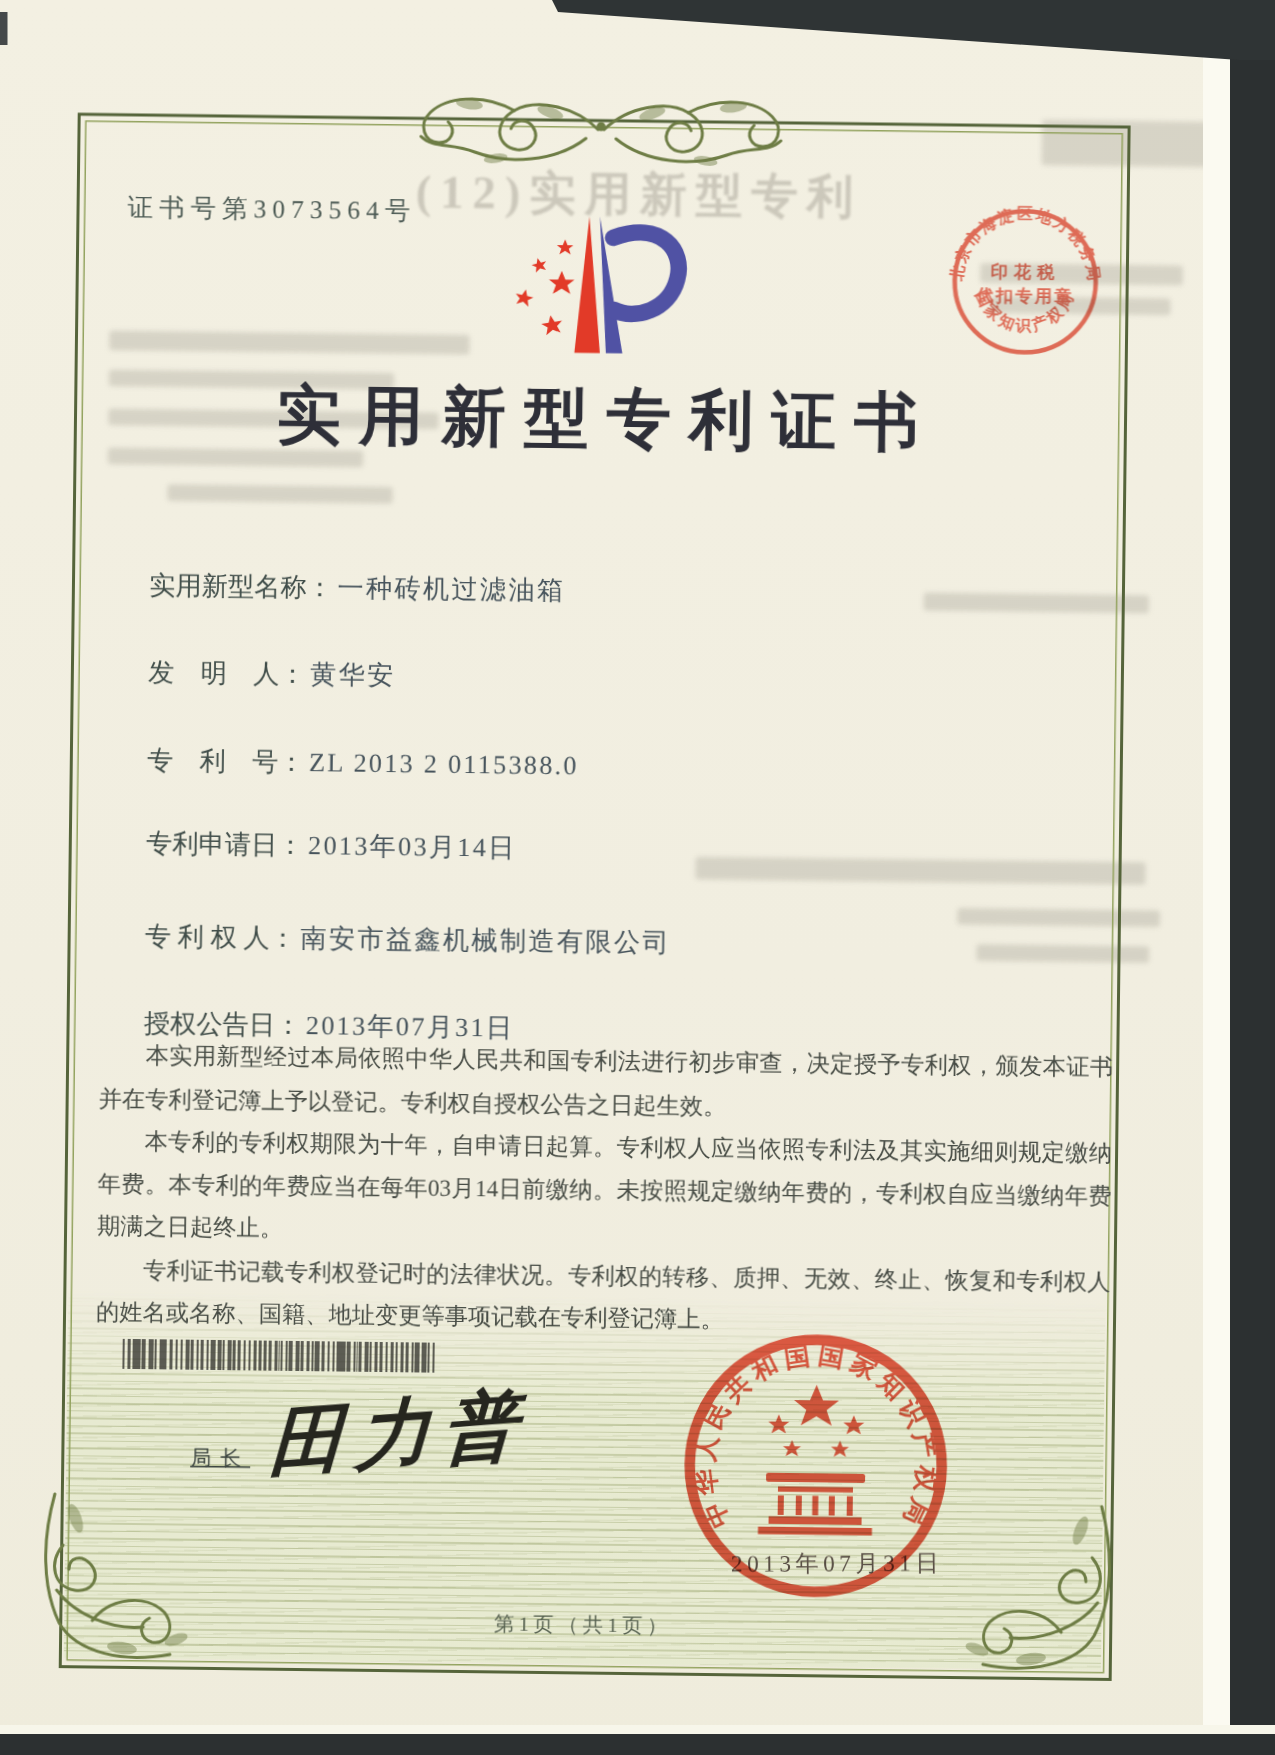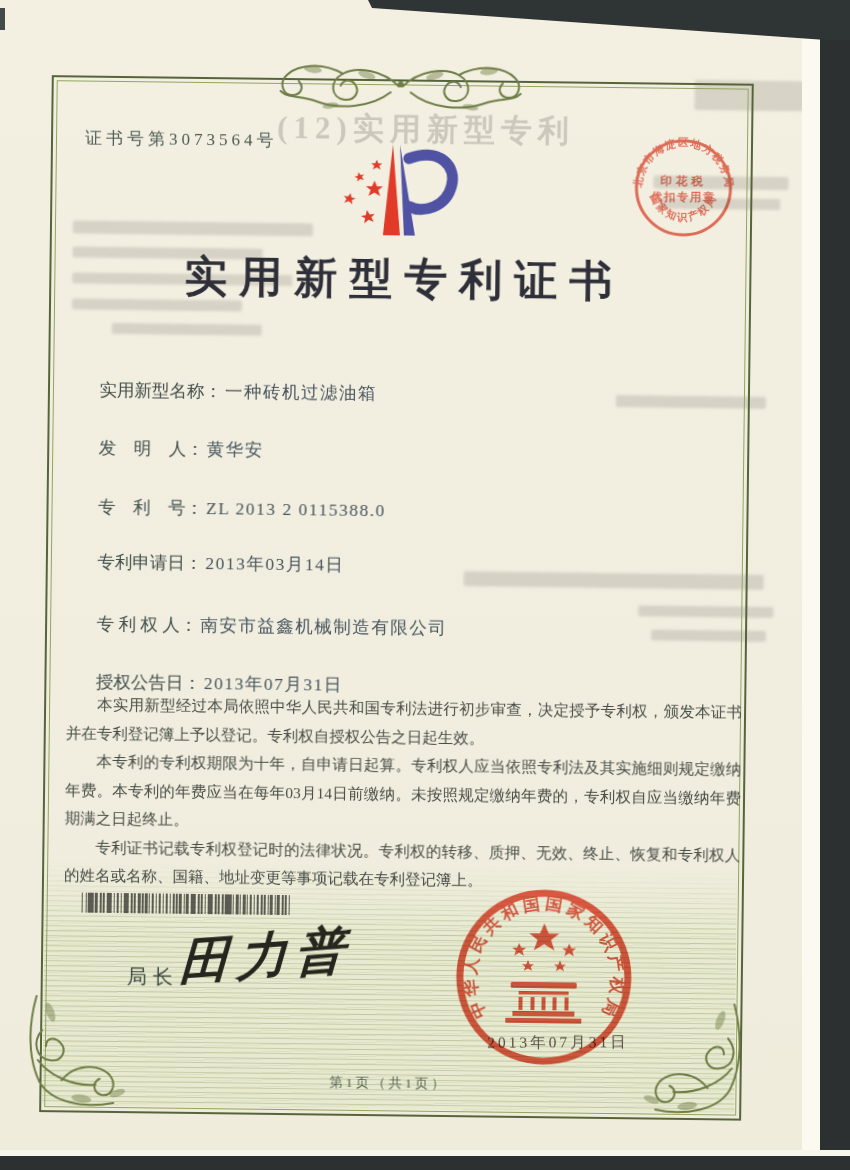--- a/index.html
+++ b/index.html
@@ -27,21 +27,21 @@
   
   .certno{left:46px;top:66px;font-size:17px;letter-spacing:4px;color:#4c5a54;}
   .doc-title{left:12px;top:186px;width:698px;text-align:center;font-size:43px;font-weight:600;
     letter-spacing:12px;color:#2e2f38;text-indent:12px;}
   .bleed-title{left:238px;top:44px;font-size:31px;font-weight:700;letter-spacing:6px;
     color:rgba(150,146,134,.42);filter:blur(.6px);}
   .field{left:46px;font-size:17.5px;color:#414e4a;white-space:pre;}
   .field .val{color:#47545c;letter-spacing:1.5px;margin-left:3px;}
   .paras{left:34px;top:630px;width:676px;font-size:15.5px;line-height:28.5px;color:#474c45;text-align:justify;}
   .paras p{margin:0;text-indent:2em;}
-  .signer{left:98px;top:902px;font-size:20px;letter-spacing:6px;color:#3c4540;}
+  .signer{left:98px;top:902px;font-size:14px;letter-spacing:6px;color:#3c4540;text-decoration:underline;}
   .signature{left:150px;top:860px;font-size:50px;letter-spacing:8px;color:#26261f;
     font-style:italic;font-weight:700;transform:rotate(-5deg) skewX(-7deg);}
   .seal-date{left:440px;top:966px;width:180px;text-align:center;font-size:15.5px;letter-spacing:3px;
     color:#584e44;transform:rotate(-1deg);}
   .footer{left:12px;top:1010px;width:698px;text-align:center;font-size:13.5px;letter-spacing:3px;color:#55604f;}
   
   .barcode{left:52px;top:832px;width:208px;height:20px;opacity:.78;
     background:
       repeating-linear-gradient(90deg,#34342f 0 1.5px,transparent 1.5px 3.5px),
       repeating-linear-gradient(90deg,#34342f 0 1px,transparent 1px 6.5px),

